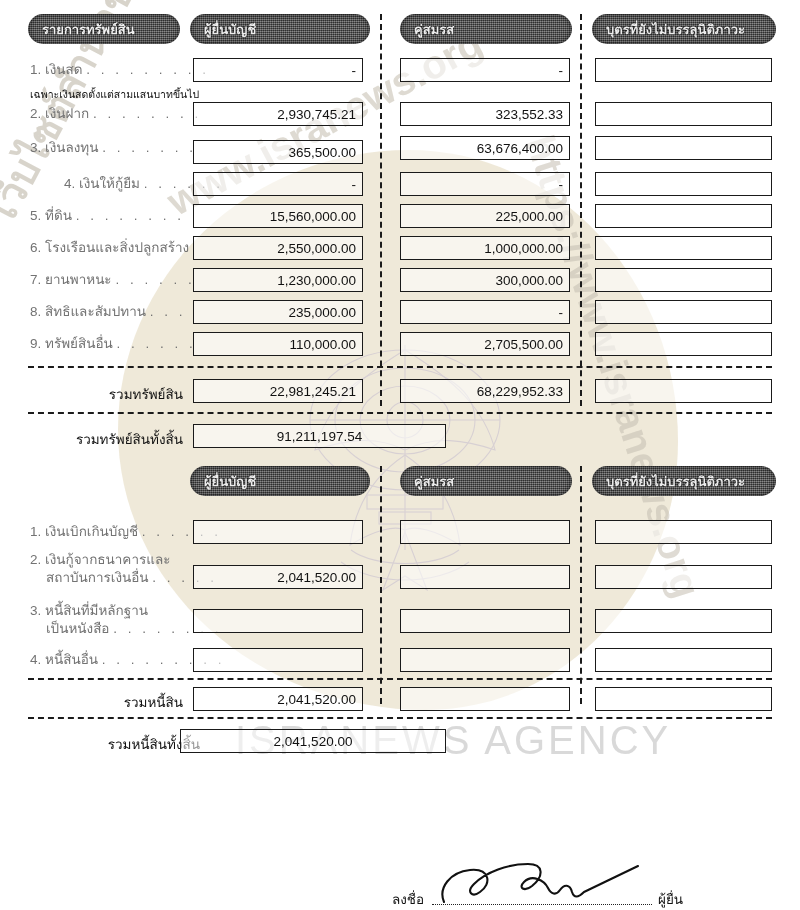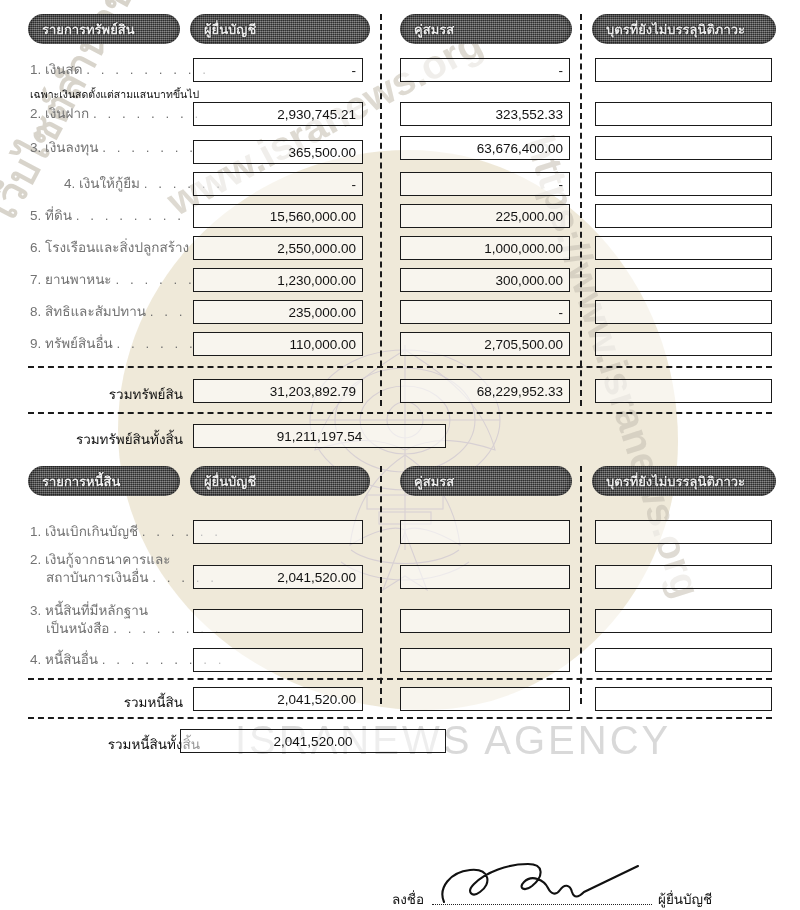--- a/index.html
+++ b/index.html
@@ -98,21 +98,21 @@
   .total-lbl{
     position:absolute;font-size:13.5px;color:#111;white-space:nowrap;text-align:right;
   }
 
   
   .cert{
     position:absolute;left:0;width:800px;text-align:center;
     font-size:13px;color:#111;
   }
   .cert .kw{text-decoration:underline;font-weight:700;}
-  .sign-wrap{position:absolute;left:0;width:708px;padding-left:16px;}
+  .sign-wrap{position:absolute;left:0;width:708px;}
   .sign-lbl{position:absolute;font-size:13.5px;color:#111;}
   .sign-line{
     position:absolute;border-bottom:1.6px dotted #222;height:0;
   }
   .sig{position:absolute;}
 </style>
 </head>
 <body>
 
 <div id="page">
@@ -314,43 +314,40 @@
     <div class="box" style="left:595px;top:0;width:177px;">
       <span class="val"></span>
     </div>
   </div>
 
   <div class="hdiv" style="top:366px;"></div>
 
   <div class="row" style="top:379px;">
     <div class="total-lbl" style="left:55px;top:4px;width:128px;">รวมทรัพย์สิน</div>
     <div class="box" style="left:193px;top:0;width:170px;">
-      <span class="val">31,203,892.79</span>
+      <span class="val">22,981,245.21</span>
     </div>
     <div class="box" style="left:400px;top:0;width:170px;">
       <span class="val">68,229,952.33</span>
     </div>
     <div class="box" style="left:595px;top:0;width:177px;">
       <span class="val"></span>
     </div>
   </div>
 
   <div class="hdiv" style="top:412px;"></div>
 
   <div class="row" style="top:424px;">
     <div class="total-lbl" style="left:40px;top:4px;width:143px;">รวมทรัพย์สินทั้งสิ้น</div>
     <div class="box" style="left:193px;top:0;width:253px;">
       <span class="val" style="right:auto;left:50%;transform:translate(-50%,-50%);">91,211,197.54</span>
     </div>
   </div>
 
   <div class="hdr-row" style="top:466px;">
-    <div class="pill" style="left:28px;width:152px;">
-      <span>รายการหนี้สิน</span>
-    </div>
     <div class="pill dark" style="left:190px;width:180px;">
       <span>ผู้ยื่นบัญชี</span>
     </div>
     <div class="pill dark" style="left:400px;width:172px;">
       <span>คู่สมรส</span>
     </div>
     <div class="pill dark" style="left:592px;width:184px;">
       <span>บุตรที่ยังไม่บรรลุนิติภาวะ</span>
     </div>
   </div>

